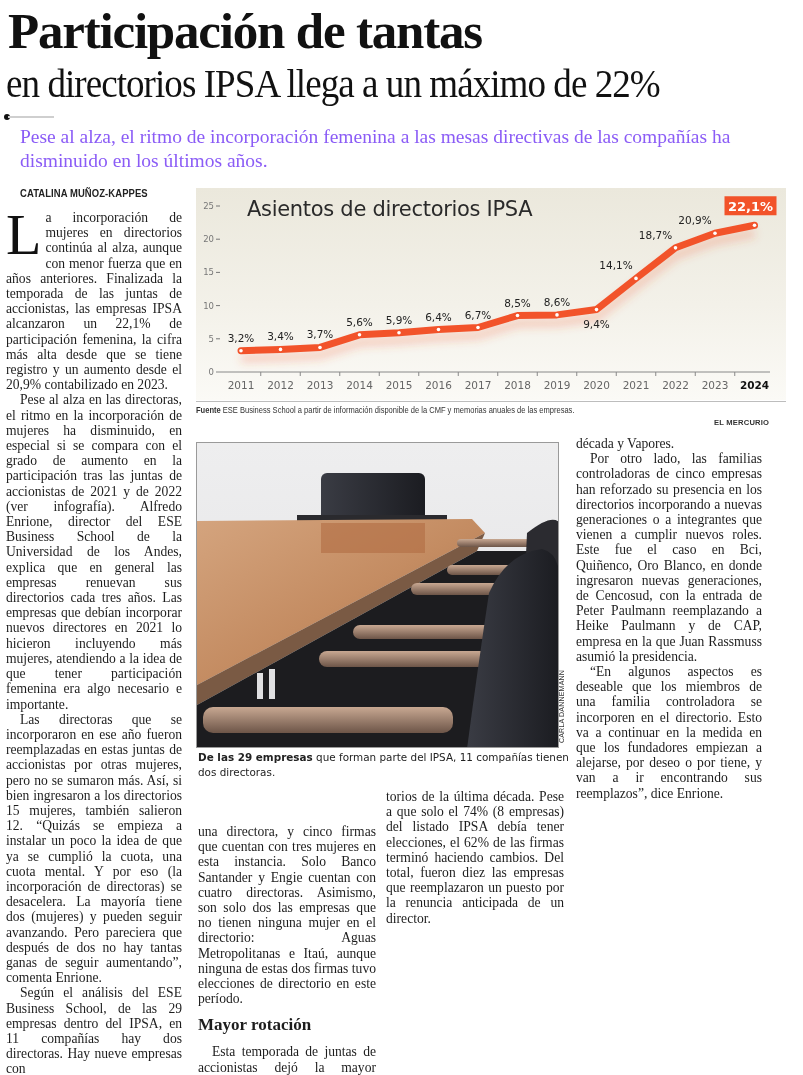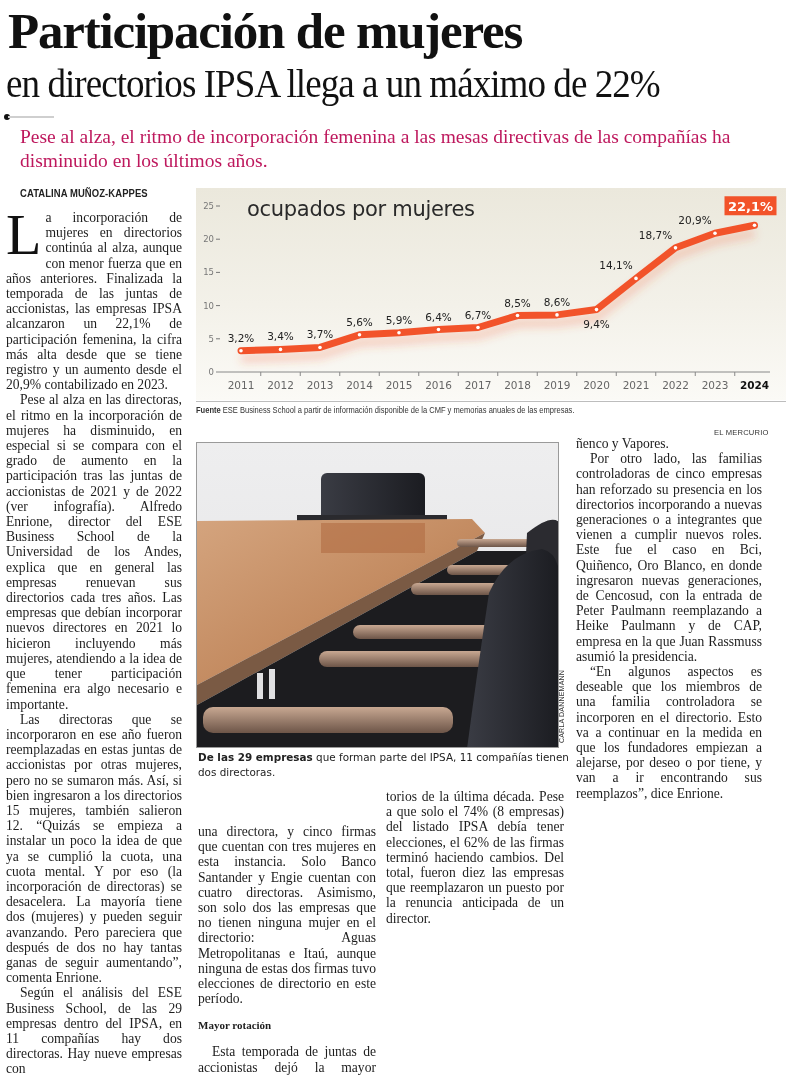--- a/index.html
+++ b/index.html
@@ -3,53 +3,53 @@
 <meta charset="utf-8">
 <style>
   * { box-sizing: border-box; margin: 0; padding: 0; }
   html, body { width: 803px; height: 1075px; background: #ffffff; overflow: hidden; }
   body { position: relative; font-family: "Liberation Serif", serif; color: #1a1a1a; }
 
   .headline { position: absolute; left: 8px; top: 2px; font-family: "Liberation Serif", serif; font-weight: bold; font-size: 51px; line-height: 58px; letter-spacing: -1.2px; color: #111; white-space: nowrap; }
   .subhead { position: absolute; left: 6px; top: 62px; font-family: "Liberation Serif", serif; font-size: 39px; line-height: 44px; letter-spacing: -1px; color: #111; white-space: nowrap; transform: scaleX(0.95); transform-origin: left top; }
   .rule-dot { position: absolute; left: 4px; top: 114px; width: 6px; height: 6px; border-radius: 50%; background: #111; }
   .rule-line { position: absolute; left: 8px; top: 116px; width: 46px; height: 2px; background: #cfcfcf; }
-  .deck { position: absolute; left: 20px; top: 125px; width: 760px; font-family: "Liberation Serif", serif; font-size: 19.5px; line-height: 24px; color: #be185d; }
+  .deck { position: absolute; left: 20px; top: 125px; width: 760px; font-family: "Liberation Serif", serif; font-size: 19.5px; line-height: 24px; color: #8b5cf6; }
 
   .byline { position: absolute; left: 20px; top: 187px; font-family: "Liberation Sans", sans-serif; font-weight: bold; font-size: 10.5px; letter-spacing: 0.1px; color: #222; transform: scaleX(0.9); transform-origin: left top; }
 
   .col { position: absolute; font-family: "Liberation Serif", serif; font-size: 13.6px; line-height: 15.2px; color: #1d1d1d; text-align: justify; hyphens: manual; }
   .col p { text-indent: 14px; }
   .col p.noindent { text-indent: 0; }
   .col1 { left: 6px; top: 210px; width: 176px; }
   .col2 { left: 198px; top: 824px; width: 178px; }
   .col3 { left: 386px; top: 789px; width: 178px; }
   .col4 { left: 576px; top: 436px; width: 186px; }
   .dropcap { float: left; font-size: 58px; line-height: 46px; margin: 2px 4px 0 0; font-family: "Liberation Serif", serif; color: #111; }
-  .subtitle { font-weight: bold; font-size: 11px; line-height: 22px; margin: 8px 0 8px 0; text-indent: 0; }
+  .subtitle { font-weight: bold; font-size: 17px; line-height: 22px; margin: 8px 0 8px 0; text-indent: 0; }
 
   
   .chart-box { position: absolute; left: 196px; top: 188px; width: 590px; height: 212px; background: linear-gradient(180deg, #ebe8dc 0%, #f3f1e9 55%, #fbfaf6 100%); }
   .chart-svg { position: absolute; left: 196px; top: 188px; width: 590px; height: 212px; }
   .chart-title { position: absolute; left: 247px; top: 196px; font-family: "DejaVu Sans", sans-serif; font-size: 21px; line-height: 27px; color: #2a2a2a; font-weight: normal; letter-spacing: -0.3px; }
   .chart-rule { position: absolute; left: 196px; top: 401px; width: 590px; height: 1px; background: #bdbdbd; }
   .source { position: absolute; left: 196px; top: 406px; font-family: "Liberation Sans", sans-serif; font-size: 8.2px; color: #333; transform: scaleX(0.92); transform-origin: left top; white-space: nowrap; }
   .source b { font-weight: bold; }
-  .brand { position: absolute; left: 714px; top: 428px; font-family: "Liberation Sans", sans-serif; font-size: 7.6px; font-weight: normal; color: #333; letter-spacing: 0.2px; }
+  .brand { position: absolute; left: 714px; top: 418px; font-family: "Liberation Sans", sans-serif; font-size: 7.6px; font-weight: bold; color: #333; letter-spacing: 0.2px; }
 
   
   .photo { position: absolute; left: 196px; top: 442px; width: 363px; height: 306px; overflow: hidden; background: #e9e9ea; border: 1px solid #9a9a9a; }
   .photo-credit { position: absolute; left: 558px; top: 743px; font-family: "Liberation Sans", sans-serif; font-size: 7px; color: #333; transform: rotate(-90deg); transform-origin: left top; white-space: nowrap; letter-spacing: 0.2px; }
   .caption { position: absolute; left: 198px; top: 750px; width: 372px; font-family: "DejaVu Sans", sans-serif; font-size: 11.2px; line-height: 15px; color: #222; transform: scaleX(0.93); transform-origin: left top; width: 400px; }
   .caption b { font-weight: bold; }
 </style>
 </head>
 <body>
 
-<div class="headline">Participación de mujeres</div>
+<div class="headline">Participación de tantas</div>
 <div class="subhead">en directorios IPSA llega a un máximo de 22%</div>
 <div class="rule-dot"></div>
 <div class="rule-line"></div>
 <div class="deck">Pese al alza, el ritmo de incorporación femenina a las mesas directivas de las compañías ha disminuido en los últimos años.</div>
 <div class="byline">CATALINA MUÑOZ-KAPPES</div>
 
 <div class="chart-box"></div>
 <svg class="chart-svg" id="chart" viewBox="0 0 590 212" xmlns="http://www.w3.org/2000/svg">
   <defs>
     <filter id="sh" x="-10%" y="-30%" width="120%" height="200%">
@@ -131,21 +131,21 @@
       <text x="361" y="117.89600000000002" text-anchor="middle" font-size="10.5" fill="#222" font-family="DejaVu Sans, sans-serif">8,6%</text>
       <text x="400.5" y="139.584" text-anchor="middle" font-size="10.5" fill="#222" font-family="DejaVu Sans, sans-serif">9,4%</text>
       <text x="420" y="81.376" text-anchor="middle" font-size="10.5" fill="#222" font-family="DejaVu Sans, sans-serif">14,1%</text>
       <text x="459.5" y="50.831999999999994" text-anchor="middle" font-size="10.5" fill="#222" font-family="DejaVu Sans, sans-serif">18,7%</text>
       <text x="499" y="36.22400000000002" text-anchor="middle" font-size="10.5" fill="#222" font-family="DejaVu Sans, sans-serif">20,9%</text>
       <rect x="528.5" y="8.256" width="52" height="19" fill="#f2532a"></rect>
       <text x="554.5" y="23.256" text-anchor="middle" font-size="13" font-weight="bold" fill="#ffffff" font-family="DejaVu Sans, sans-serif">22,1%</text>
     </g>
 </svg>
 <div class="chart-title">
-  <div>ocupados por mujeres</div>
+  <div>Asientos de directorios IPSA</div>
 </div>
 <div class="chart-rule"></div>
 <div class="source"><b>Fuente</b><span> ESE Business School a partir de información disponible de la CMF y memorias anuales de las empresas.</span></div>
 <div class="brand">EL MERCURIO</div>
 
 <div class="photo">
   <svg width="363" height="306" viewBox="0 0 363 306" xmlns="http://www.w3.org/2000/svg">
     <defs>
       <linearGradient id="wall" x1="0" y1="0" x2="0" y2="1">
           <stop offset="0" stop-color="#eeeeef"></stop>
@@ -203,16 +203,16 @@
   <p class="noindent">una directora, y cinco firmas que cuentan con tres mujeres en esta instancia. Solo Banco Santander y Engie cuentan con cuatro directoras. Asimismo, son solo dos las empresas que no tienen ninguna mujer en el directorio: Aguas Metropolitanas e Itaú, aunque ninguna de estas dos firmas tuvo elecciones de directorio en este período.</p>
   <div class="subtitle">Mayor rotación</div>
   <p>Esta temporada de juntas de accionistas dejó la mayor cantidad de cambios en direc-</p>
 </div>
 
 <div class="col col3">
   <p class="noindent">torios de la última década. Pese a que solo el 74% (8 empresas) del listado IPSA debía tener elecciones, el 62% de las firmas terminó haciendo cambios. Del total, fueron diez las empresas que reemplazaron un puesto por la renuncia anticipada de un director.</p>
 </div>
 
 <div class="col col4">
-  <p class="noindent">ñenco y Vapores.</p>
+  <p class="noindent">década y Vapores.</p>
   <p>Por otro lado, las familias controladoras de cinco empresas han reforzado su presencia en los directorios incorporando a nuevas generaciones o a integrantes que vienen a cumplir nuevos roles. Este fue el caso en Bci, Quiñenco, Oro Blanco, en donde ingresaron nuevas generaciones, de Cencosud, con la entrada de Peter Paulmann reemplazando a Heike Paulmann y de CAP, empresa en la que Juan Rassmuss asumió la presidencia.</p>
   <p>“En algunos aspectos es deseable que los miembros de una familia controladora se incorporen en el directorio. Esto va a continuar en la medida en que los fundadores empiezan a alejarse, por deseo o por tiene, y van a ir encontrando sus reemplazos”, dice Enrione.</p>
 </div>
 
 </body></html>

